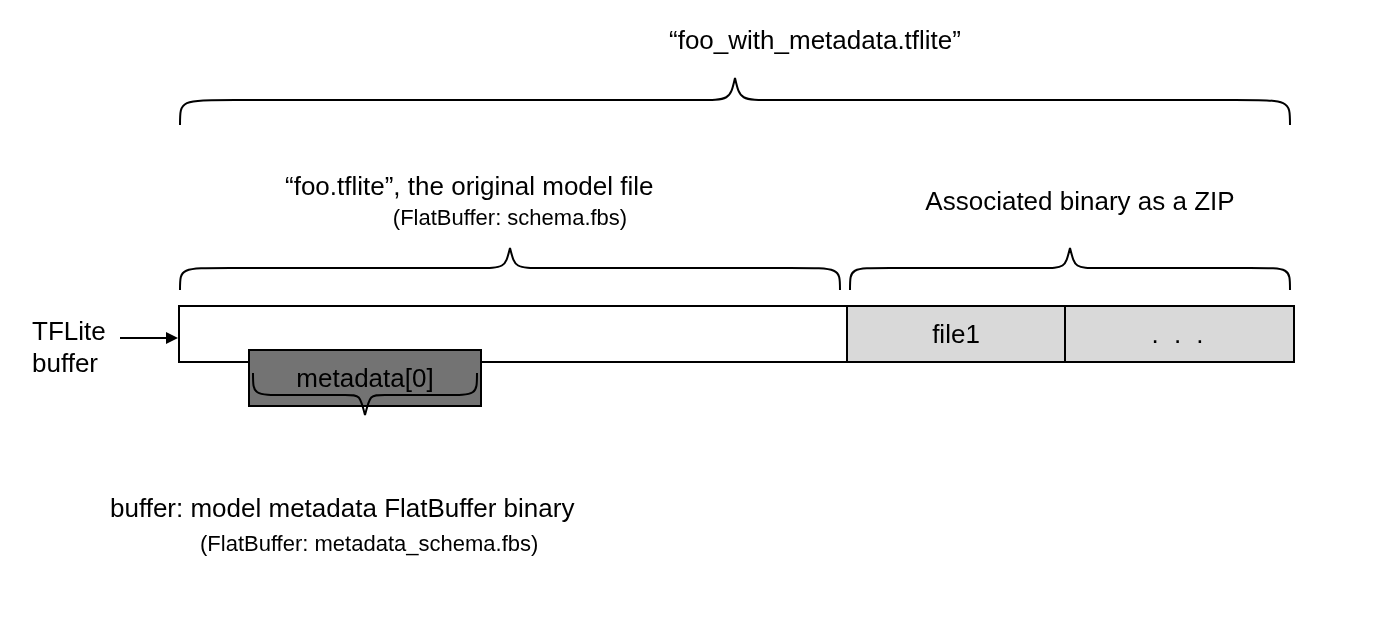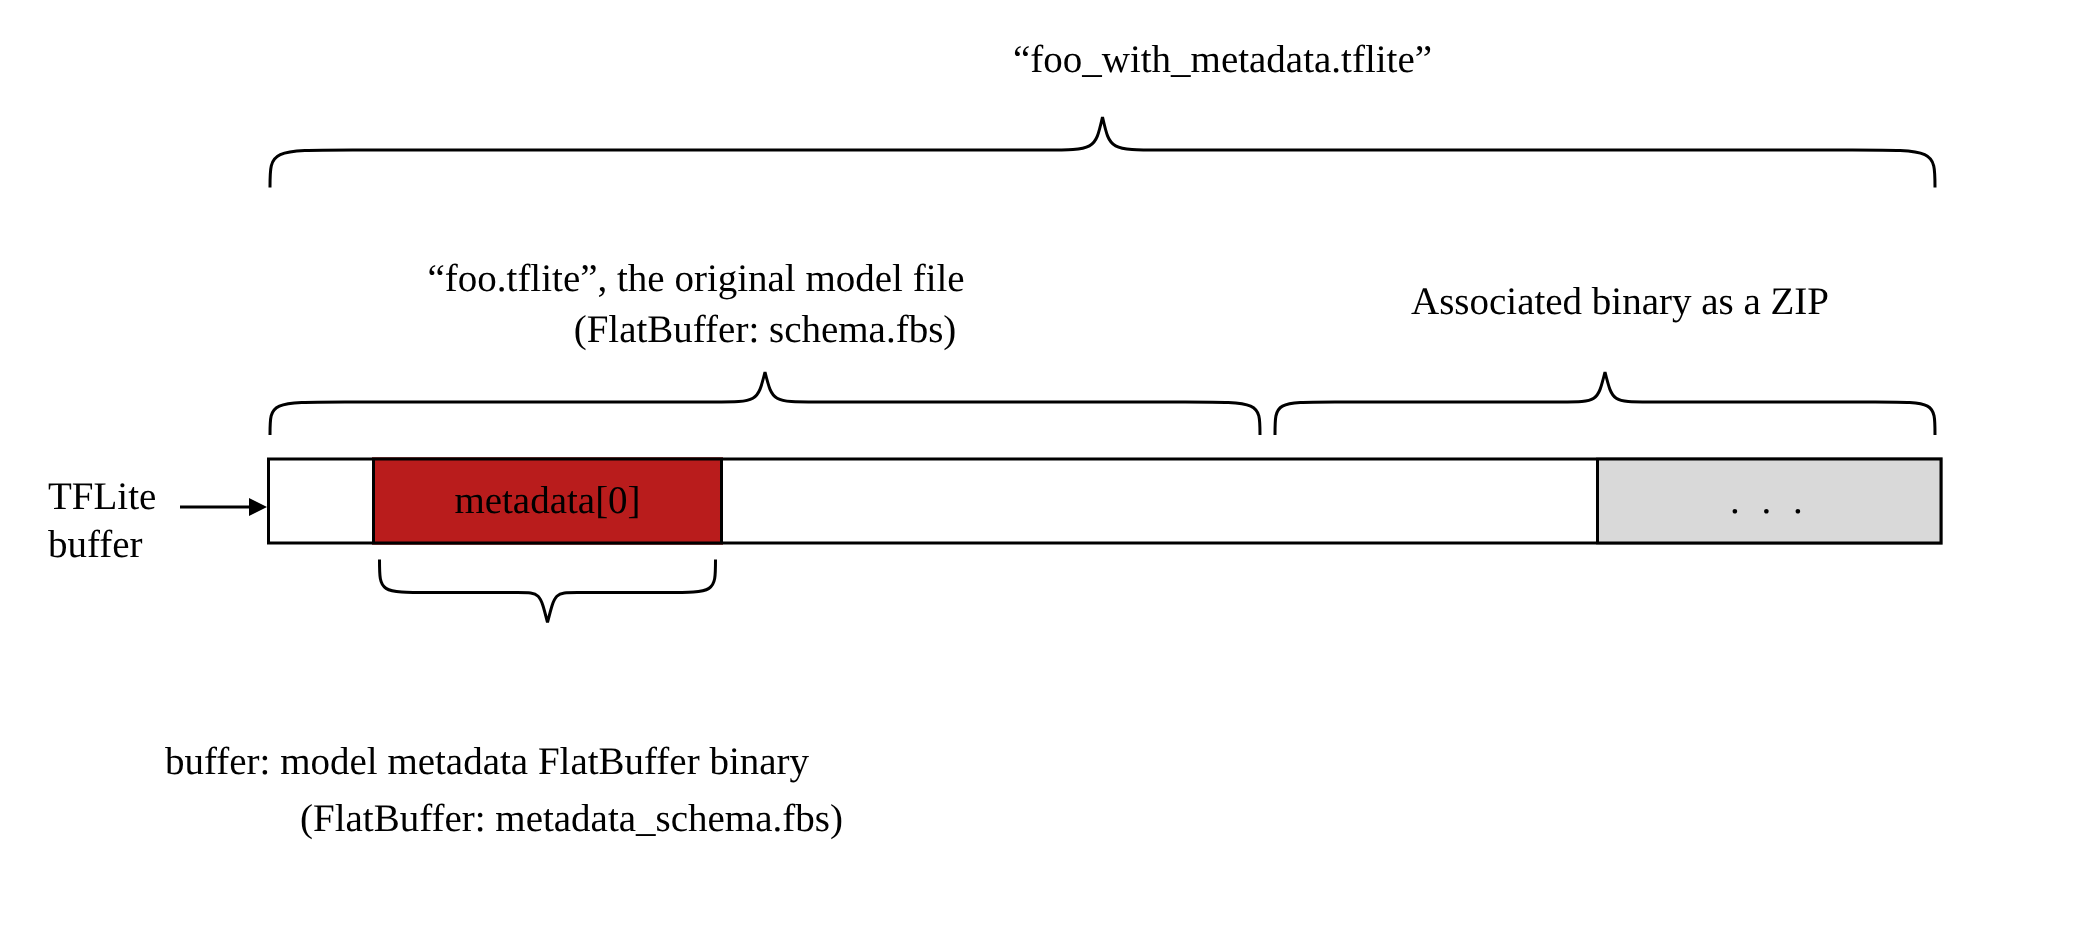--- a/index.html
+++ b/index.html
@@ -8,42 +8,41 @@
     width: 1382px;
     height: 621px;
     background: #ffffff;
     font-family: Arial, Helvetica, sans-serif;
     color: #000;
   }
   .stage {
     position: relative;
     width: 1382px;
     height: 621px;
-    font-family: Liberation Serif, serif;
   }
   .label {
     position: absolute;
     font-size: 26px;
     line-height: 1.25;
     white-space: nowrap;
   }
   .sub {
-    font-size: 26px;
+    font-size: 22px;
     color: #000;
   }
   .box {
     position: absolute;
     box-sizing: border-box;
     border: 2px solid #000;
     display: flex;
     align-items: center;
     justify-content: center;
     font-size: 26px;
   }
-  .metadata-box { background: #b91c1c; }
+  .metadata-box { background: #737373; margin-top: 44px; }
   .file-box { background: #d9d9d9; }
   svg.brace {
     position: absolute;
     overflow: visible;
   }
   .arrow {
     position: absolute;
     overflow: visible;
   }
 </style>
@@ -96,20 +95,23 @@
     <line x1="0" y1="10" x2="46" y2="10" stroke="#000" stroke-width="2"></line>
     <polygon points="46,4 58,10 46,16" fill="#000"></polygon>
   </svg>
 
   <div class="box" style="left:178px; top:305px; width:1117px; height:58px; background:#fff;"></div>
 
   <div class="box metadata-box" style="left:248px; top:305px; width:234px; height:58px;">
     <span>metadata[0]</span>
   </div>
 
+  <div class="box file-box" style="left:846px; top:305px; width:220px; height:58px;">
+    <span>file1</span>
+  </div>
 
   <div class="box file-box" style="left:1064px; top:305px; width:231px; height:58px; letter-spacing:4px;">
     <span>. . .</span>
   </div>
 
   <svg class="brace" style="left:248px; top:368px; width:234px;" height="55">
     <path d="M 5 5
              C 5 27, 5 27, 40 27
              L 97 27
              C 112 27, 112 27, 117 47

